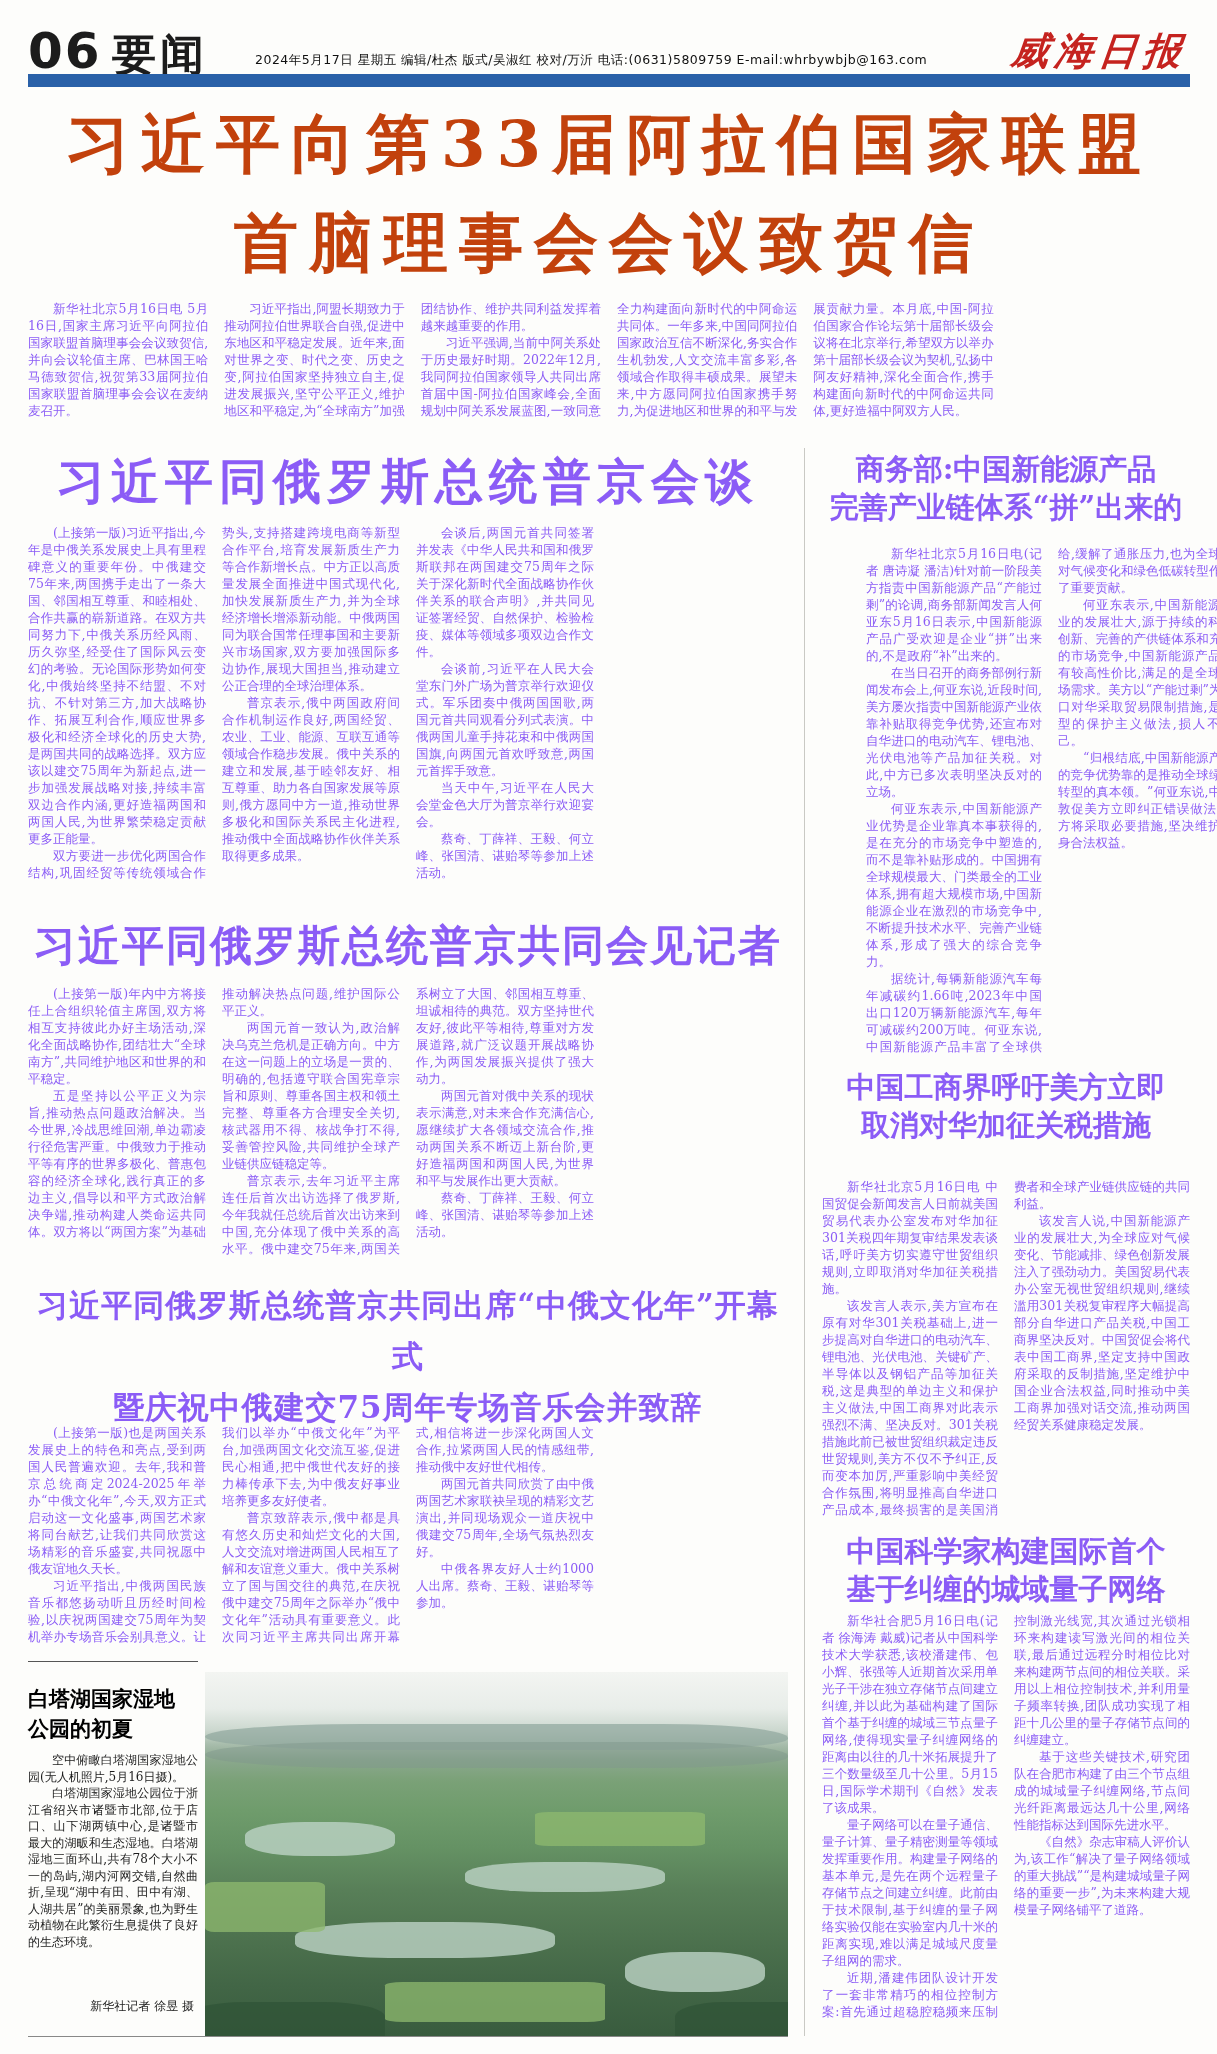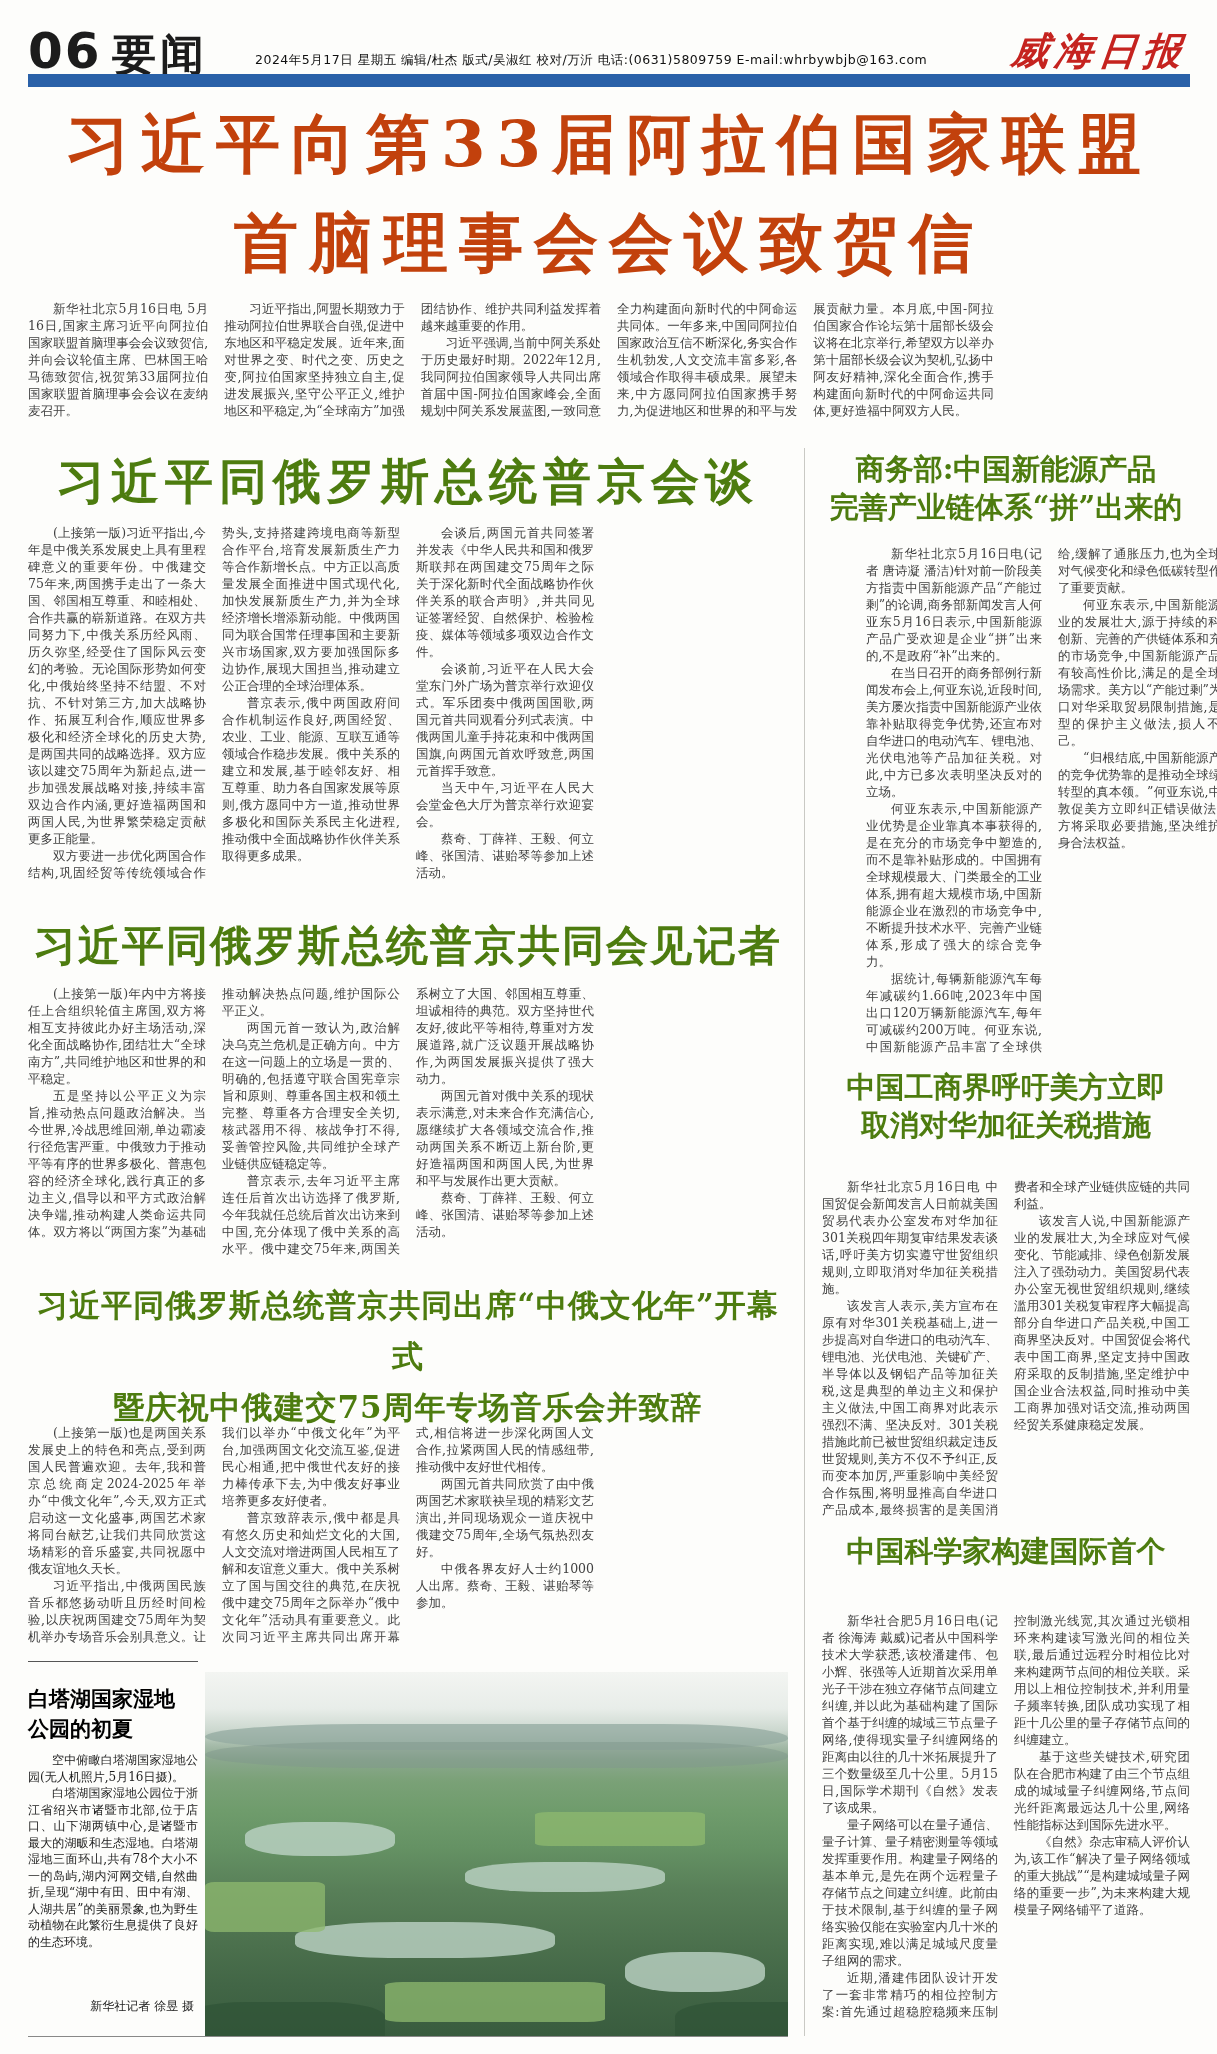--- a/index.html
+++ b/index.html
@@ -16,25 +16,25 @@
   .hdr-meta { position:absolute; left:255px; top:52px; font-size:12.5px; color:#111;
               font-family:"DejaVu Sans","Liberation Sans",sans-serif; letter-spacing:.5px; }
   .masthead { position:absolute; right:30px; top:26px; font-size:38px; font-weight:900;
               font-style:italic; color:#c5231f; letter-spacing:6px;
               font-family:"DejaVu Serif","Liberation Serif",serif; transform:skewX(-6deg); }
   .bluebar  { position:absolute; left:28px; top:74px; width:1162px; height:13px; background:#2a61a8; }
 
   
   .lead-title { position:absolute; left:28px; top:94px; width:1162px; text-align:center;
                 font-weight:900; font-size:64px; line-height:99px; letter-spacing:11px; color:#c2410c; }
-  .sec-head   { position:absolute; text-align:center; font-weight:900; color:#4d7c0f; }
+  .sec-head   { position:absolute; text-align:center; font-weight:900; color:#8b5cf6; }
 
   
   .cols { position:absolute; overflow:hidden; column-gap:16px; column-fill:auto;
-          font-size:12.5px; line-height:17px; text-align:justify; color:#404040; }
+          font-size:12.5px; line-height:17px; text-align:justify; color:#8b5cf6; }
   .cols p { text-indent:2em; }
   .c6 { column-count:6; }
   .c4 { column-count:4; }
   .c2 { column-count:2; }
 
   
   .vrule { position:absolute; width:1px; background:#c9c9c4; }
   .hrule { position:absolute; height:1px; background:#555; }
 
   
@@ -161,20 +161,21 @@
     <div>取消对华加征关税措施</div>
   </div>
   <div class="cols c2" style="left:822px; top:1178px; width:368px; height:352px;">
       <p>新华社北京5月16日电  中国贸促会新闻发言人日前就美国贸易代表办公室发布对华加征301关税四年期复审结果发表谈话,呼吁美方切实遵守世贸组织规则,立即取消对华加征关税措施。</p>
       <p>该发言人表示,美方宣布在原有对华301关税基础上,进一步提高对自华进口的电动汽车、锂电池、光伏电池、关键矿产、半导体以及钢铝产品等加征关税,这是典型的单边主义和保护主义做法,中国工商界对此表示强烈不满、坚决反对。301关税措施此前已被世贸组织裁定违反世贸规则,美方不仅不予纠正,反而变本加厉,严重影响中美经贸合作氛围,将明显推高自华进口产品成本,最终损害的是美国消费者和全球产业链供应链的共同利益。</p>
       <p>该发言人说,中国新能源产业的发展壮大,为全球应对气候变化、节能减排、绿色创新发展注入了强劲动力。美国贸易代表办公室无视世贸组织规则,继续滥用301关税复审程序大幅提高部分自华进口产品关税,中国工商界坚决反对。中国贸促会将代表中国工商界,坚定支持中国政府采取的反制措施,坚定维护中国企业合法权益,同时推动中美工商界加强对话交流,推动两国经贸关系健康稳定发展。</p>
     </div>
 
   <div class="sec-head" style="left:822px; top:1532px; width:368px; font-size:29px; line-height:38px;text-align:center;">
     <div>中国科学家构建国际首个</div>
+    <div>基于纠缠的城域量子网络</div>
   </div>
   <div class="cols c2" style="left:822px; top:1612px; width:368px; height:424px;">
       <p>新华社合肥5月16日电(记者 徐海涛 戴威)记者从中国科学技术大学获悉,该校潘建伟、包小辉、张强等人近期首次采用单光子干涉在独立存储节点间建立纠缠,并以此为基础构建了国际首个基于纠缠的城域三节点量子网络,使得现实量子纠缠网络的距离由以往的几十米拓展提升了三个数量级至几十公里。5月15日,国际学术期刊《自然》发表了该成果。</p>
       <p>量子网络可以在量子通信、量子计算、量子精密测量等领域发挥重要作用。构建量子网络的基本单元,是先在两个远程量子存储节点之间建立纠缠。此前由于技术限制,基于纠缠的量子网络实验仅能在实验室内几十米的距离实现,难以满足城域尺度量子组网的需求。</p>
       <p>近期,潘建伟团队设计开发了一套非常精巧的相位控制方案:首先通过超稳腔稳频来压制控制激光线宽,其次通过光锁相环来构建读写激光间的相位关联,最后通过远程分时相位比对来构建两节点间的相位关联。采用以上相位控制技术,并利用量子频率转换,团队成功实现了相距十几公里的量子存储节点间的纠缠建立。</p>
       <p>基于这些关键技术,研究团队在合肥市构建了由三个节点组成的城域量子纠缠网络,节点间光纤距离最远达几十公里,网络性能指标达到国际先进水平。</p>
       <p>《自然》杂志审稿人评价认为,该工作“解决了量子网络领域的重大挑战”“是构建城域量子网络的重要一步”,为未来构建大规模量子网络铺平了道路。</p>
     </div>
 
 </div>

